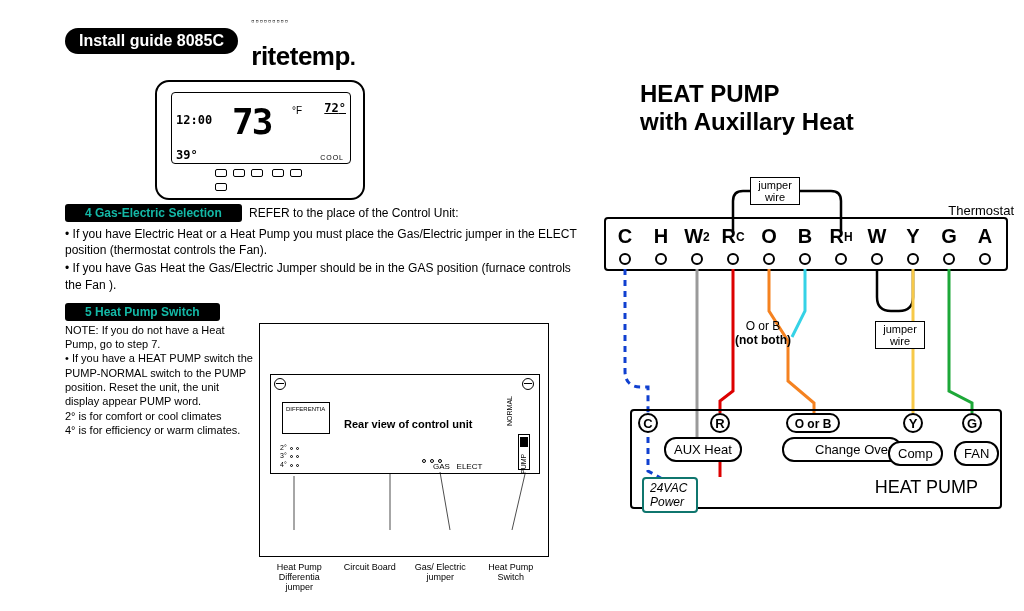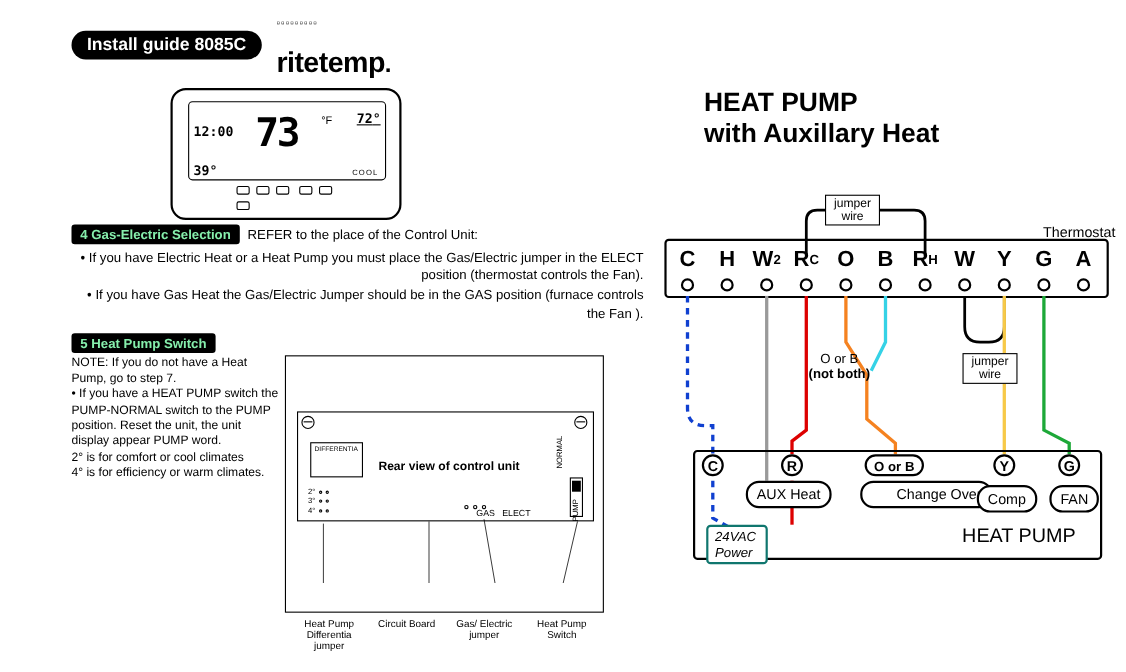--- a/index.html
+++ b/index.html
@@ -54,27 +54,27 @@
   .thermo-degF { position:absolute; left:120px; top:12px; font-size:10px; }
   .thermo-clock { position:absolute; left:4px; top:20px; font-family:monospace; font-size:12px; font-weight:bold;}
   .thermo-bl { position:absolute; left:4px; bottom:1px; font-family:monospace; font-size:12px; font-weight:bold;}
   .thermo-br { position:absolute; right:4px; top:8px; font-family:monospace; font-size:12px; font-weight:bold; text-decoration:underline;}
   .thermo-cool { position:absolute; right:6px; bottom:2px; font-size:7px; letter-spacing:1px;}
   .thermo-btns { position:absolute; left:55px; bottom:4px; width:110px; height:28px;}
   .thermo-btns .b { display:inline-block; width:12px; height:8px; border:1px solid #000; border-radius:2px; margin:0 3px;}
 
   
   .section-pill {
-    display:inline-block; background:#000; color:#86efac;
-    border-radius:3px; padding:2px 8px; font-weight:bold; font-size:12px;
+    display:inline-block; background:#000; color:#14b8a6;
+    border-radius:3px; padding:2px 20px; font-weight:bold; font-size:12px;
     margin-bottom:2px;
   }
   .section-sub { font-size:12px; margin-left:4px; }
   .body-text { font-size:12px; line-height:1.35; margin:2px 0 10px 0; max-width:520px;}
-  .body-text li { list-style:none; margin:2px 0;text-align:right;}
+  .body-text li { list-style:none; margin:2px 0;}
   .indent-bullet::before { content:"• "; }
 
   
   .sec5 { display:flex; }
   .sec5-text { width:190px; font-size:11px; line-height:1.3; }
   .rearview {
     width:290px; height:234px;
     border:1.5px solid #000;
     position: relative;
     margin-left:4px;
@@ -303,21 +303,21 @@
 
     <div class="hp-box"></div>
     <span class="hp-label">HEAT PUMP</span>
 
     <span class="circ" style="left:38px; top:272px;">C</span>
     <span class="circ" style="left:110px; top:272px;">R</span>
     <span class="circ" style="left:186px; top:272px; width:54px; border-radius:12px; font-size:12px;">O or B</span>
     <span class="circ" style="left:303px; top:272px;">Y</span>
     <span class="circ" style="left:362px; top:272px;">G</span>
 
-    <div class="bubble" style="left:78px; top:296px;">
+    <div class="bubble" style="left:64px; top:296px;">
       <span>AUX Heat</span>
     </div>
     <div class="bubble" style="left:182px; top:296px;padding-left:31px;">
       <span>Change Over</span>
     </div>
     <div class="bubble" style="left:288px; top:300px;">Comp</div>
     <div class="bubble" style="left:354px; top:300px;">FAN</div>
 
     <div class="v24">
       <span>24VAC</span><br><span>Power</span>

